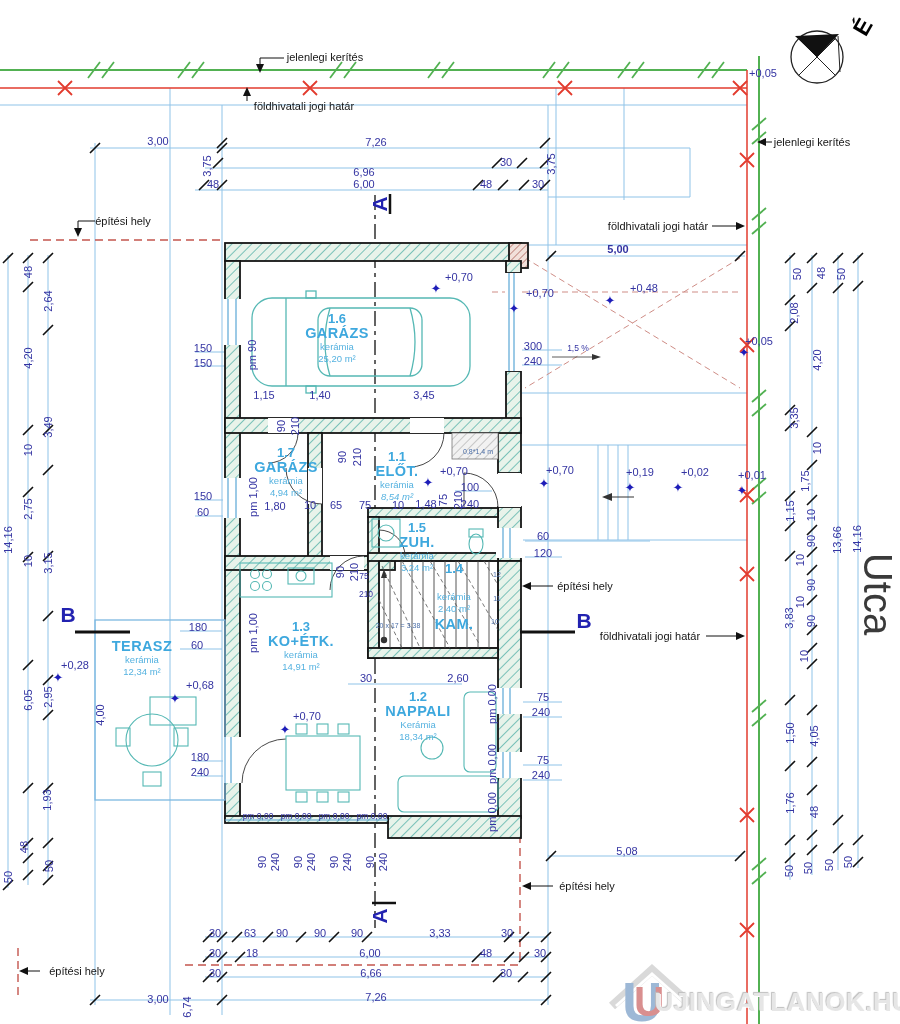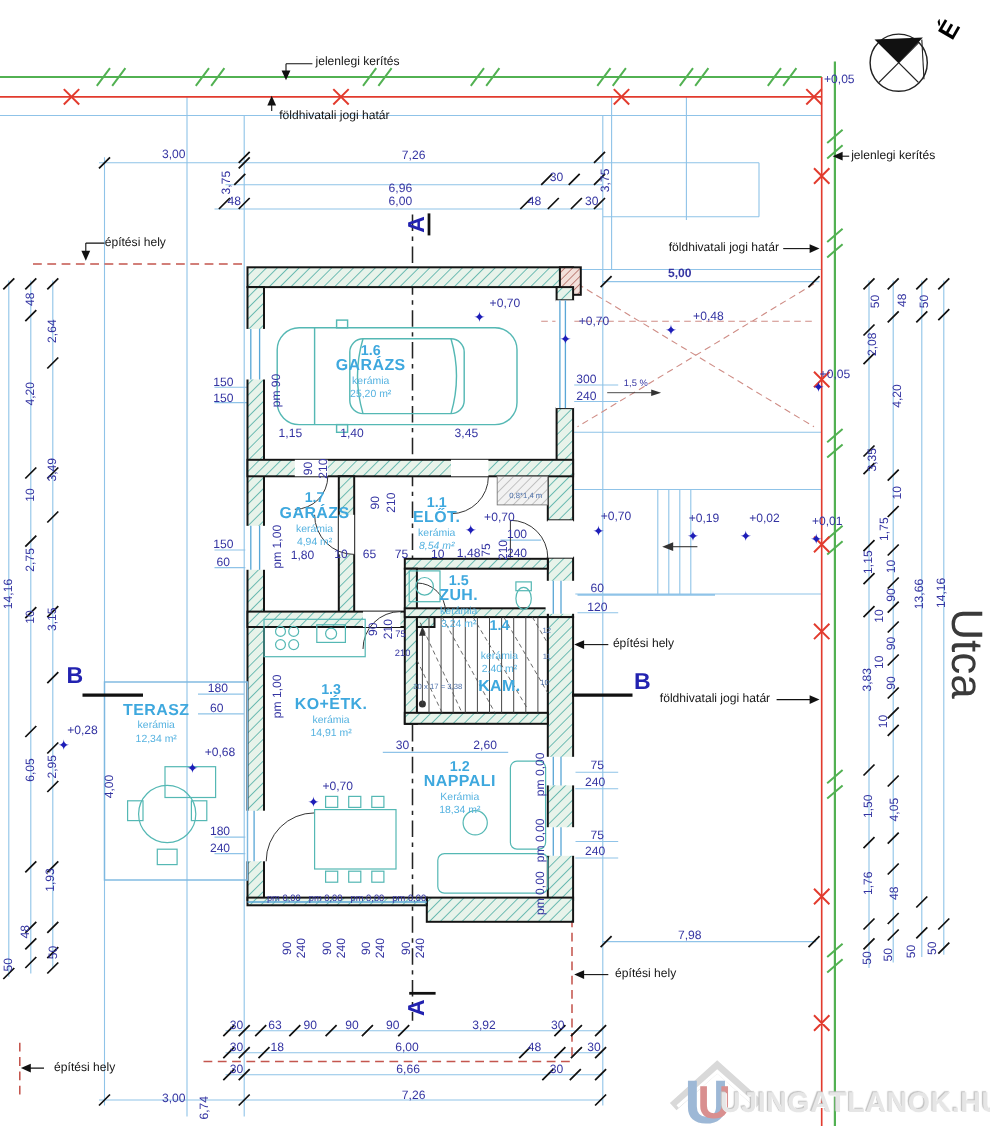--- a/index.html
+++ b/index.html
@@ -331,21 +331,21 @@
       <span class="lbl d" style="left: 197px; top: 645px; transform: translate(-50%, -50%);">60</span>
       <span class="lbl d" style="left: 253px; top: 633px; transform: translate(-50%, -50%) rotate(-90deg);">pm 1,00</span>
       <span class="lbl d" style="left: 307px; top: 716px; transform: translate(-50%, -50%);">+0,70</span>
       <span class="lbl s" style="left: 285px; top: 729px; transform: translate(-50%, -50%);">✦</span>
       <span class="lbl d" style="left: 200px; top: 685px; transform: translate(-50%, -50%);">+0,68</span>
       <span class="lbl s" style="left: 175px; top: 698px; transform: translate(-50%, -50%);">✦</span>
       <span class="lbl d" style="left: 75px; top: 665px; transform: translate(-50%, -50%);">+0,28</span>
       <span class="lbl s" style="left: 58px; top: 677px; transform: translate(-50%, -50%);">✦</span>
       <span class="lbl d" style="left: 100px; top: 715px; transform: translate(-50%, -50%) rotate(-90deg);">4,00</span>
       <span class="lbl d" style="left: 366px; top: 678px; transform: translate(-50%, -50%);">30</span>
-      <span class="lbl d" style="left: 441px; top: 678px; transform: translate(-50%, -50%); text-align: right;">2,60</span>
+      <span class="lbl d" style="left: 458px; top: 678px; transform: translate(-50%, -50%); text-align: right;">2,60</span>
       <span class="lbl d" style="left: 492px; top: 704px; transform: translate(-50%, -50%) rotate(-90deg);">pm 0,00</span>
       <span class="lbl d" style="left: 492px; top: 764px; transform: translate(-50%, -50%) rotate(-90deg);">pm 0,00</span>
       <span class="lbl d" style="left: 492px; top: 812px; transform: translate(-50%, -50%) rotate(-90deg);">pm 0,00</span>
       <span class="lbl d" style="left: 543px; top: 697px; transform: translate(-50%, -50%);">75</span>
       <span class="lbl d" style="left: 541px; top: 712px; transform: translate(-50%, -50%);">240</span>
       <span class="lbl d" style="left: 543px; top: 760px; transform: translate(-50%, -50%);">75</span>
       <span class="lbl d" style="left: 541px; top: 775px; transform: translate(-50%, -50%);">240</span>
       <span class="lbl d" style="left: 200px; top: 757px; transform: translate(-50%, -50%);">180</span>
       <span class="lbl d" style="left: 200px; top: 772px; transform: translate(-50%, -50%);">240</span>
       <span class="lbl d10" style="left: 258px; top: 816px; transform: translate(-50%, -50%);">pm 0,00</span>
@@ -353,21 +353,21 @@
       <span class="lbl d10" style="left: 334px; top: 816px; transform: translate(-50%, -50%);">pm 0,00</span>
       <span class="lbl d10" style="left: 372px; top: 816px; transform: translate(-50%, -50%);">pm 0,00</span>
       <span class="lbl d" style="left: 262px; top: 862px; transform: translate(-50%, -50%) rotate(-90deg);">90</span>
       <span class="lbl d" style="left: 275px; top: 862px; transform: translate(-50%, -50%) rotate(-90deg);">240</span>
       <span class="lbl d" style="left: 298px; top: 862px; transform: translate(-50%, -50%) rotate(-90deg);">90</span>
       <span class="lbl d" style="left: 311px; top: 862px; transform: translate(-50%, -50%) rotate(-90deg);">240</span>
       <span class="lbl d" style="left: 334px; top: 862px; transform: translate(-50%, -50%) rotate(-90deg);">90</span>
       <span class="lbl d" style="left: 347px; top: 862px; transform: translate(-50%, -50%) rotate(-90deg);">240</span>
       <span class="lbl d" style="left: 370px; top: 862px; transform: translate(-50%, -50%) rotate(-90deg);">90</span>
       <span class="lbl d" style="left: 383px; top: 862px; transform: translate(-50%, -50%) rotate(-90deg);">240</span>
-      <span class="lbl d" style="left: 627px; top: 851px; transform: translate(-50%, -50%);">7,98</span>
+      <span class="lbl d" style="left: 627px; top: 851px; transform: translate(-50%, -50%);">5,08</span>
       <span class="lbl d" style="left: 28px; top: 272px; transform: translate(-50%, -50%) rotate(-90deg);">48</span>
       <span class="lbl d" style="left: 48px; top: 301px; transform: translate(-50%, -50%) rotate(-90deg);">2,64</span>
       <span class="lbl d" style="left: 28px; top: 358px; transform: translate(-50%, -50%) rotate(-90deg);">4,20</span>
       <span class="lbl d" style="left: 48px; top: 427px; transform: translate(-50%, -50%) rotate(-90deg);">3,49</span>
       <span class="lbl d" style="left: 28px; top: 450px; transform: translate(-50%, -50%) rotate(-90deg);">10</span>
       <span class="lbl d" style="left: 28px; top: 509px; transform: translate(-50%, -50%) rotate(-90deg);">2,75</span>
       <span class="lbl d" style="left: 8px; top: 540px; transform: translate(-50%, -50%) rotate(-90deg);">14,16</span>
       <span class="lbl d" style="left: 28px; top: 561px; transform: translate(-50%, -50%) rotate(-90deg);">10</span>
       <span class="lbl d" style="left: 48px; top: 563px; transform: translate(-50%, -50%) rotate(-90deg);">3,15</span>
       <span class="lbl d" style="left: 28px; top: 700px; transform: translate(-50%, -50%) rotate(-90deg);">6,05</span>
@@ -401,21 +401,21 @@
       <span class="lbl d" style="left: 814px; top: 812px; transform: translate(-50%, -50%) rotate(-90deg);">48</span>
       <span class="lbl d" style="left: 789px; top: 871px; transform: translate(-50%, -50%) rotate(-90deg);">50</span>
       <span class="lbl d" style="left: 808px; top: 868px; transform: translate(-50%, -50%) rotate(-90deg);">50</span>
       <span class="lbl d" style="left: 829px; top: 865px; transform: translate(-50%, -50%) rotate(-90deg);">50</span>
       <span class="lbl d" style="left: 848px; top: 862px; transform: translate(-50%, -50%) rotate(-90deg);">50</span>
       <span class="lbl d" style="left: 215px; top: 933px; transform: translate(-50%, -50%);">30</span>
       <span class="lbl d" style="left: 250px; top: 933px; transform: translate(-50%, -50%);">63</span>
       <span class="lbl d" style="left: 282px; top: 933px; transform: translate(-50%, -50%);">90</span>
       <span class="lbl d" style="left: 320px; top: 933px; transform: translate(-50%, -50%);">90</span>
       <span class="lbl d" style="left: 357px; top: 933px; transform: translate(-50%, -50%);">90</span>
-      <span class="lbl d" style="left: 440px; top: 933px; transform: translate(-50%, -50%);">3,92</span>
+      <span class="lbl d" style="left: 440px; top: 933px; transform: translate(-50%, -50%);">3,33</span>
       <span class="lbl d" style="left: 507px; top: 933px; transform: translate(-50%, -50%);">30</span>
       <span class="lbl d" style="left: 215px; top: 953px; transform: translate(-50%, -50%);">30</span>
       <span class="lbl d" style="left: 252px; top: 953px; transform: translate(-50%, -50%);">18</span>
       <span class="lbl d" style="left: 370px; top: 953px; transform: translate(-50%, -50%);">6,00</span>
       <span class="lbl d" style="left: 486px; top: 953px; transform: translate(-50%, -50%);">48</span>
       <span class="lbl d" style="left: 540px; top: 953px; transform: translate(-50%, -50%);">30</span>
       <span class="lbl d" style="left: 215px; top: 973px; transform: translate(-50%, -50%);">30</span>
       <span class="lbl d" style="left: 371px; top: 973px; transform: translate(-50%, -50%);">6,66</span>
       <span class="lbl d" style="left: 506px; top: 973px; transform: translate(-50%, -50%);">30</span>
       <span class="lbl d" style="left: 376px; top: 997px; transform: translate(-50%, -50%);">7,26</span>

